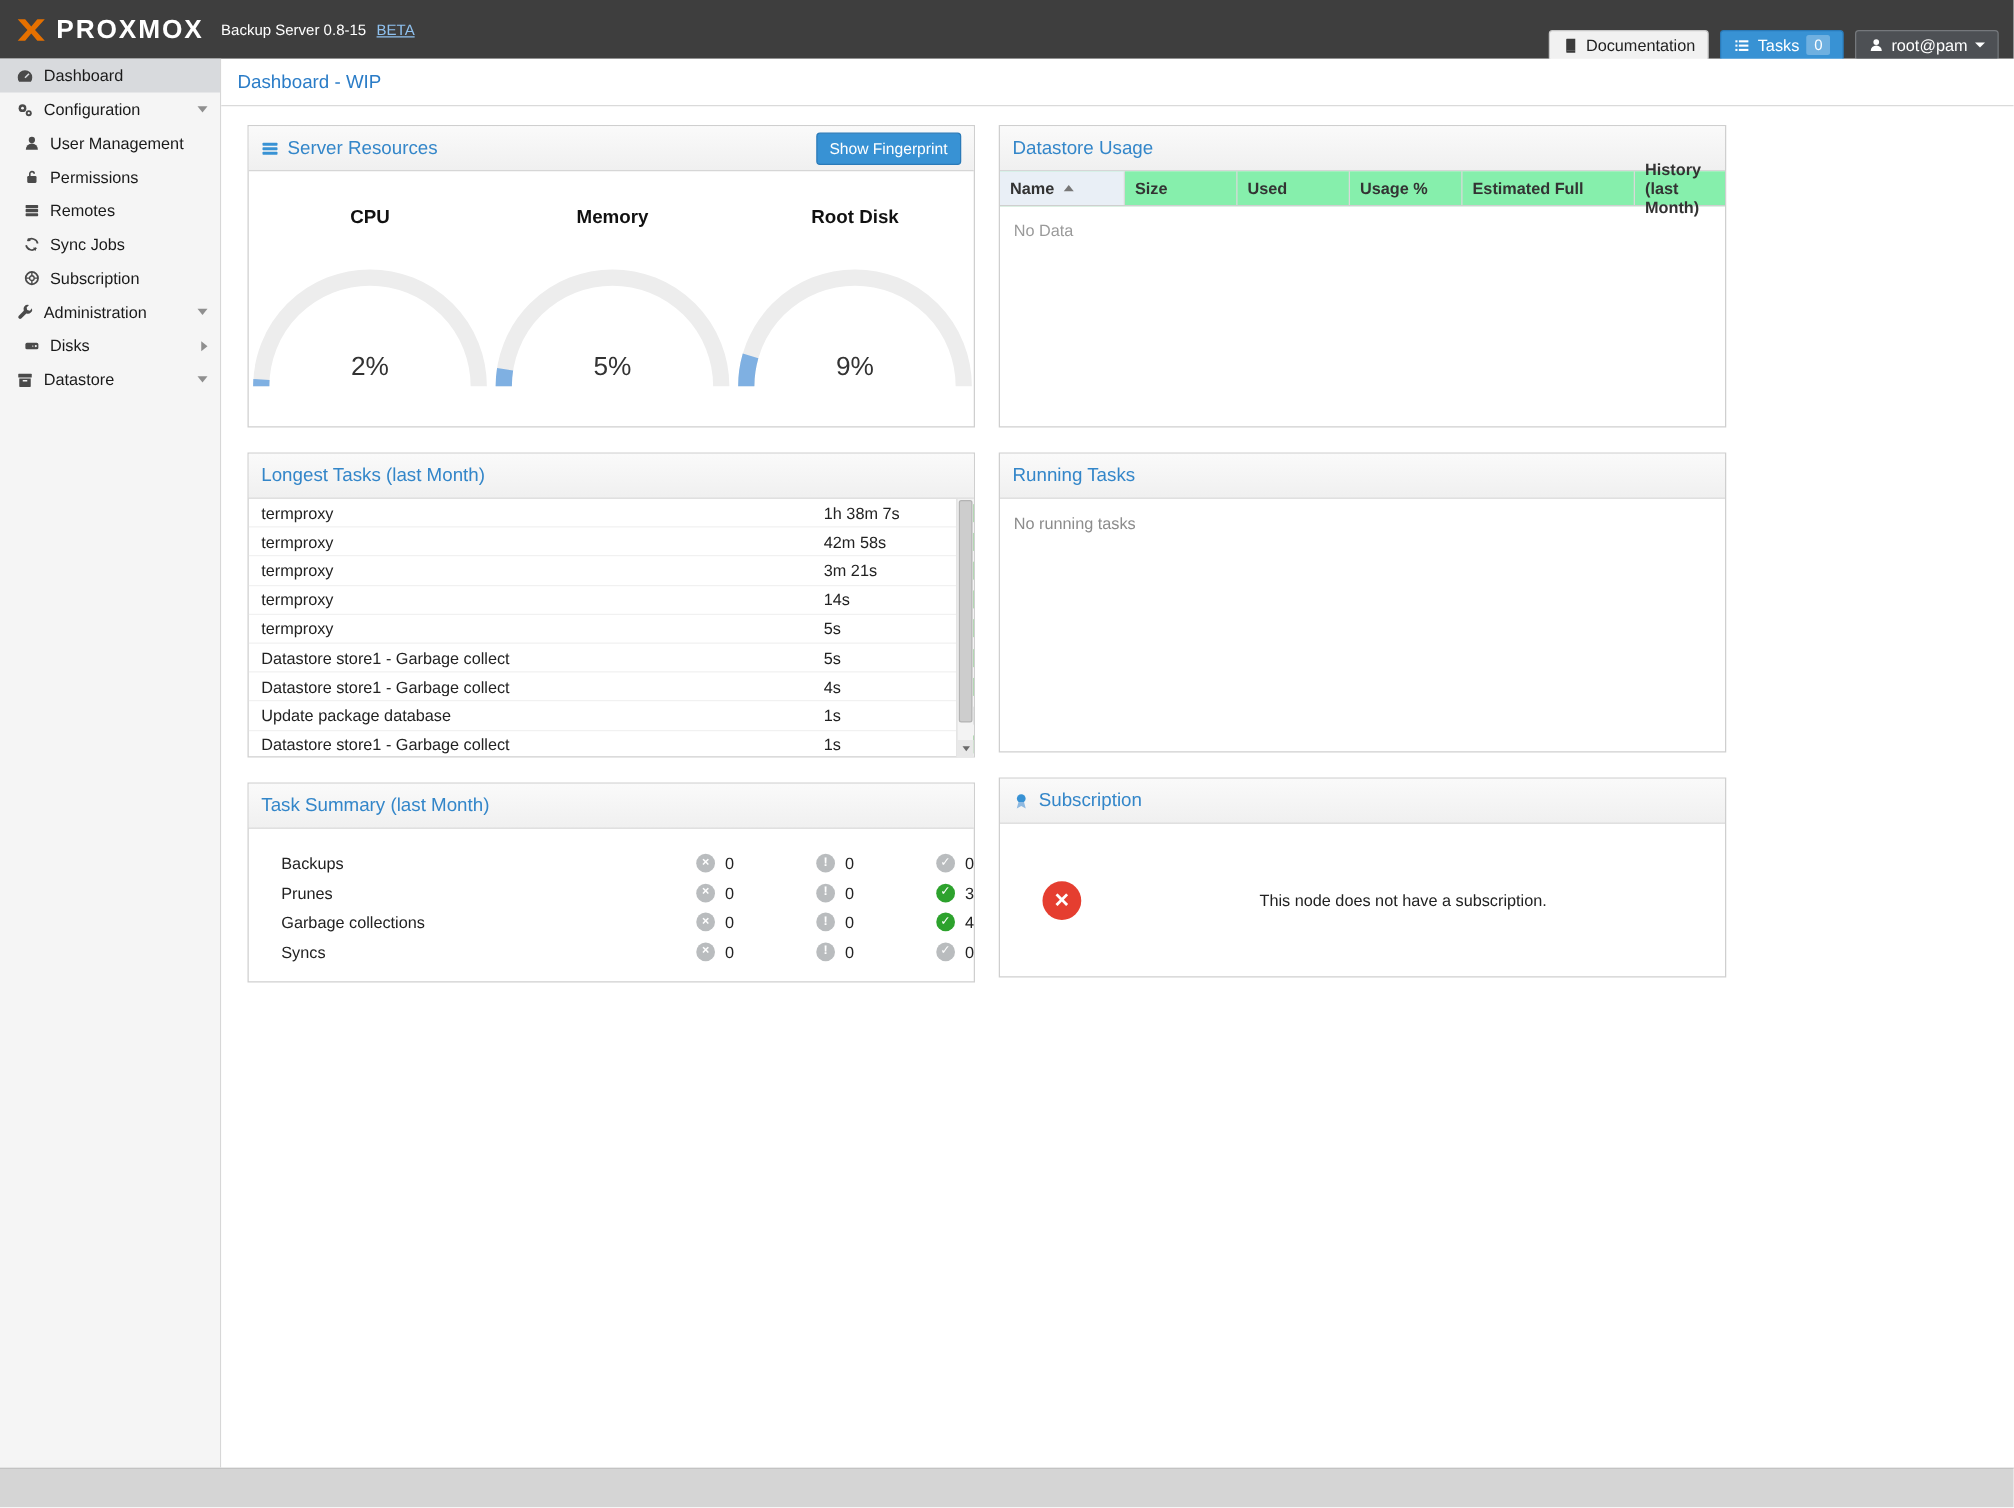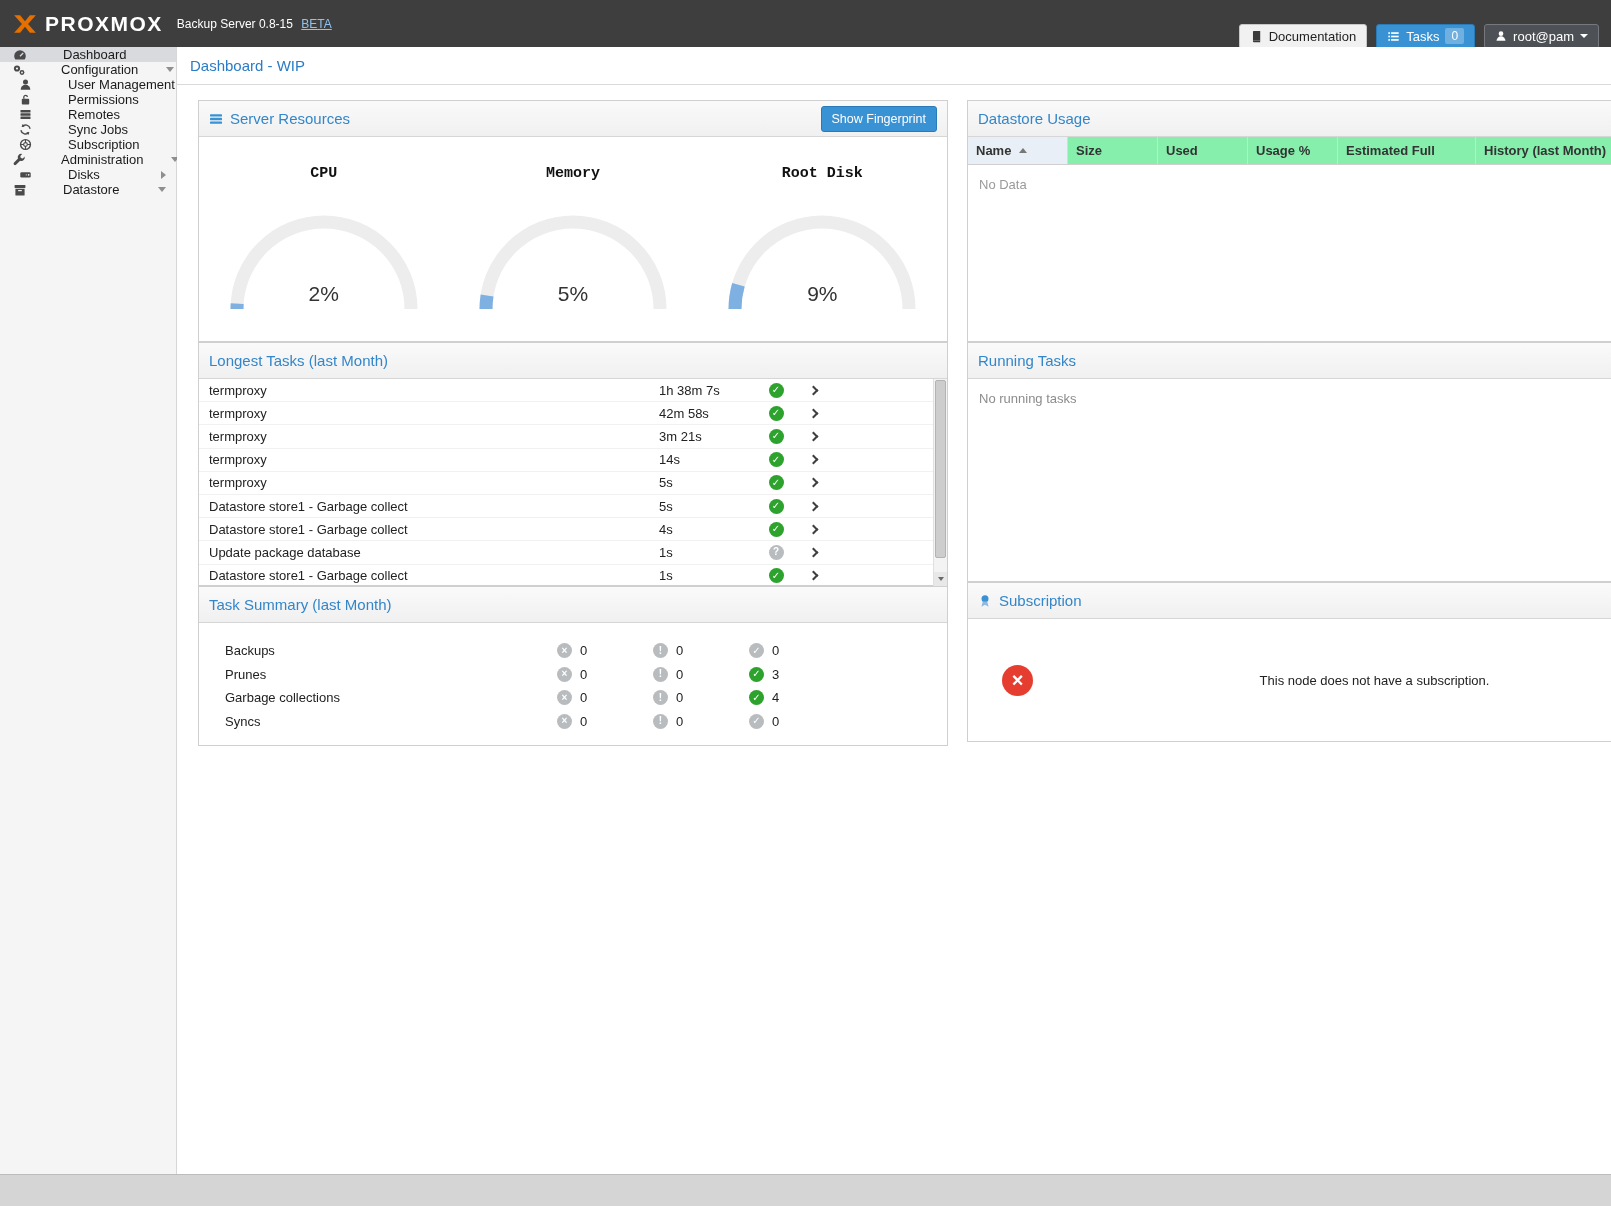--- a/index.html
+++ b/index.html
@@ -22,49 +22,49 @@
          font-family:inherit; line-height:1;margin-top:25px; }
   .btn.light { background:#f1f1f1; border-color:#c8c8c8; color:#222; }
   .btn.primary { background:#3892d4; border-color:#2a7ab8; color:#fff; }
   .btn.primary .badge { background:rgba(255,255,255,.28); border-radius:2px; padding:2px 6px; font-size:12px; }
   .btn.dark { background:#4d5054; border-color:#75787c; color:#fff; }
   .caret-w { width:0; height:0; border-left:4px solid transparent; border-right:4px solid transparent; border-top:4px solid #fff; }
 
   
   .main { display:flex; height:1127px; }
   .sidebar { width:177px; background:#f5f5f5; border-right:1px solid #d7d7d7; padding-top:0; }
-  .nav-item { display:flex; align-items:center; height:15px; padding-left:12px; cursor:pointer; color:#1a1a1a;gap:28px; }
+  .nav-item { display:flex; align-items:center; height:27px; padding-left:12px; cursor:pointer; color:#1a1a1a; }
   .nav-item.sub { padding-left:17px; }
   .nav-item.selected { background:#d8dadd; }
   .nav-icon { width:16px; display:flex; justify-content:center; align-items:center; margin-right:7px; color:#4a4a4a; }
   .nav-label { font-size:13px; }
   .caret-down { margin-left:auto; margin-right:10px; width:0; height:0;
     border-left:4px solid transparent; border-right:4px solid transparent; border-top:5px solid #8f8f8f; }
   .caret-right { margin-left:auto; margin-right:10px; width:0; height:0;
     border-top:4px solid transparent; border-bottom:4px solid transparent; border-left:5px solid #8f8f8f; }
 
   .content { flex:1; display:flex; flex-direction:column; background:#fff; }
   .page-header { height:38px; display:flex; align-items:center; padding-left:13px;
     color:#2a7cc7; font-size:15px; border-bottom:1px solid #dadada; }
   .dashboard { padding:15px 0 0 21px; display:flex; gap:19px; }
-  .col { width:750px; display:flex; flex-direction:column; }
+  .col { width:582px; display:flex; flex-direction:column; gap:20px; }
 
   
   .panel { border:1px solid #cfcfcf; background:#fff; position:relative; }
   .panel-header { height:36px; background:linear-gradient(#fafafa,#f0f0f0);
     border-bottom:1px solid #d6d6d6; display:flex; align-items:center; padding:0 10px; }
   .panel-title { color:#3386c9; font-size:15px; display:flex; gap:7px; align-items:center; }
   .h242 { height:242px; } .h244 { height:244px; } .h240 { height:240px; } .h160 { height:160px; }
   .fingerprint-btn { margin-left:auto; background:#3892d4; color:#fff; border:1px solid #2a7ab8;
     border-radius:3px; font-size:12.5px; padding:5px 10px; cursor:pointer; font-family:inherit; }
 
   
   .gauges { display:flex; justify-content:space-around; padding-top:28px; }
   .gauge { width:200px; text-align:center; }
-  .gauge-label { font-weight:bold; font-size:15px; color:#111; margin-bottom:30px;font-family:Liberation Mono, monospace; }
+  .gauge-label { font-weight:bold; font-size:15px; color:#111; margin-bottom:30px; }
   .gauge-arc { position:relative; width:194px; height:100px; margin:0 auto; }
   .gtrack { fill:none; stroke:#ededed; stroke-width:13; }
   .gprog  { fill:none; stroke:#7fb0e2; stroke-width:13; stroke-dasharray:0 999; }
   .gauge-value { position:absolute; left:0; right:0; bottom:6px; font-size:21px; color:#333; }
 
   
   .du-head { display:flex; height:28px; background:#86efac; border-bottom:1px solid #cfcfcf;font-weight:bold; }
   .du-col { display:flex; align-items:center; padding:0 8px; border-right:1px solid #d9d9d9;
     font-size:13px; color:#333; cursor:pointer; }
   .c0 { width:100px; background:#e9eff6; } .c1 { width:90px; } .c2 { width:90px; }

